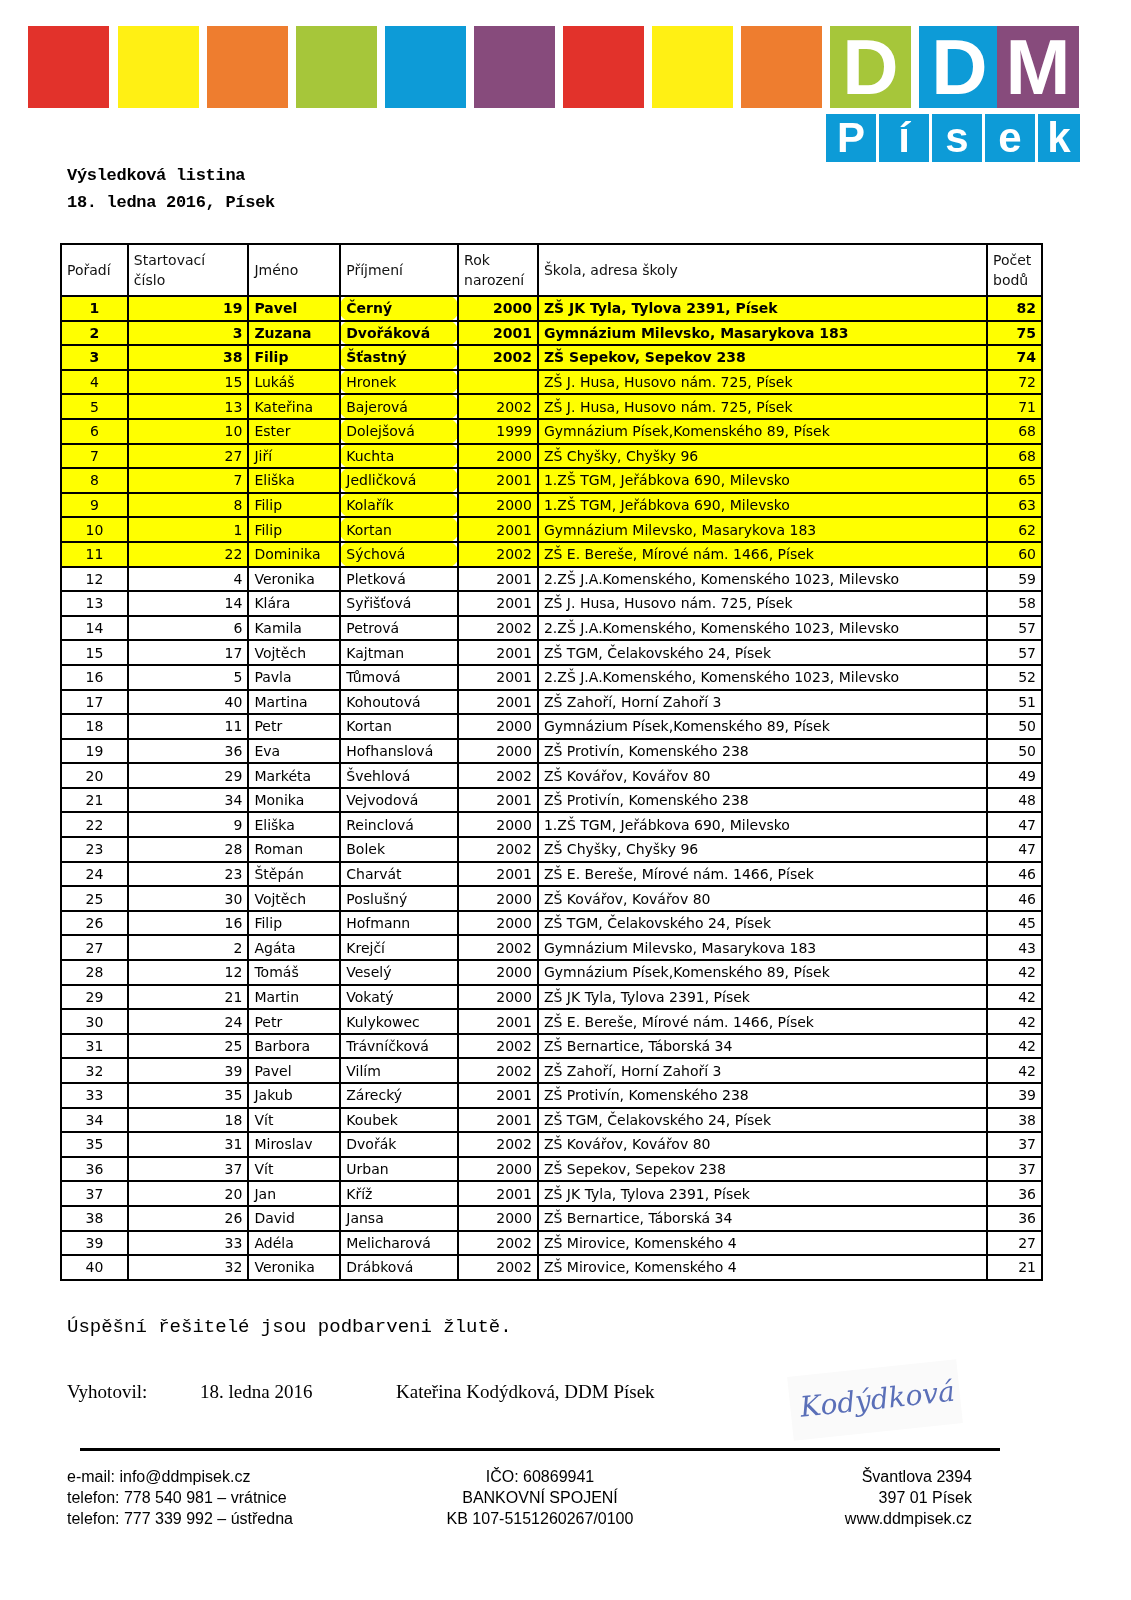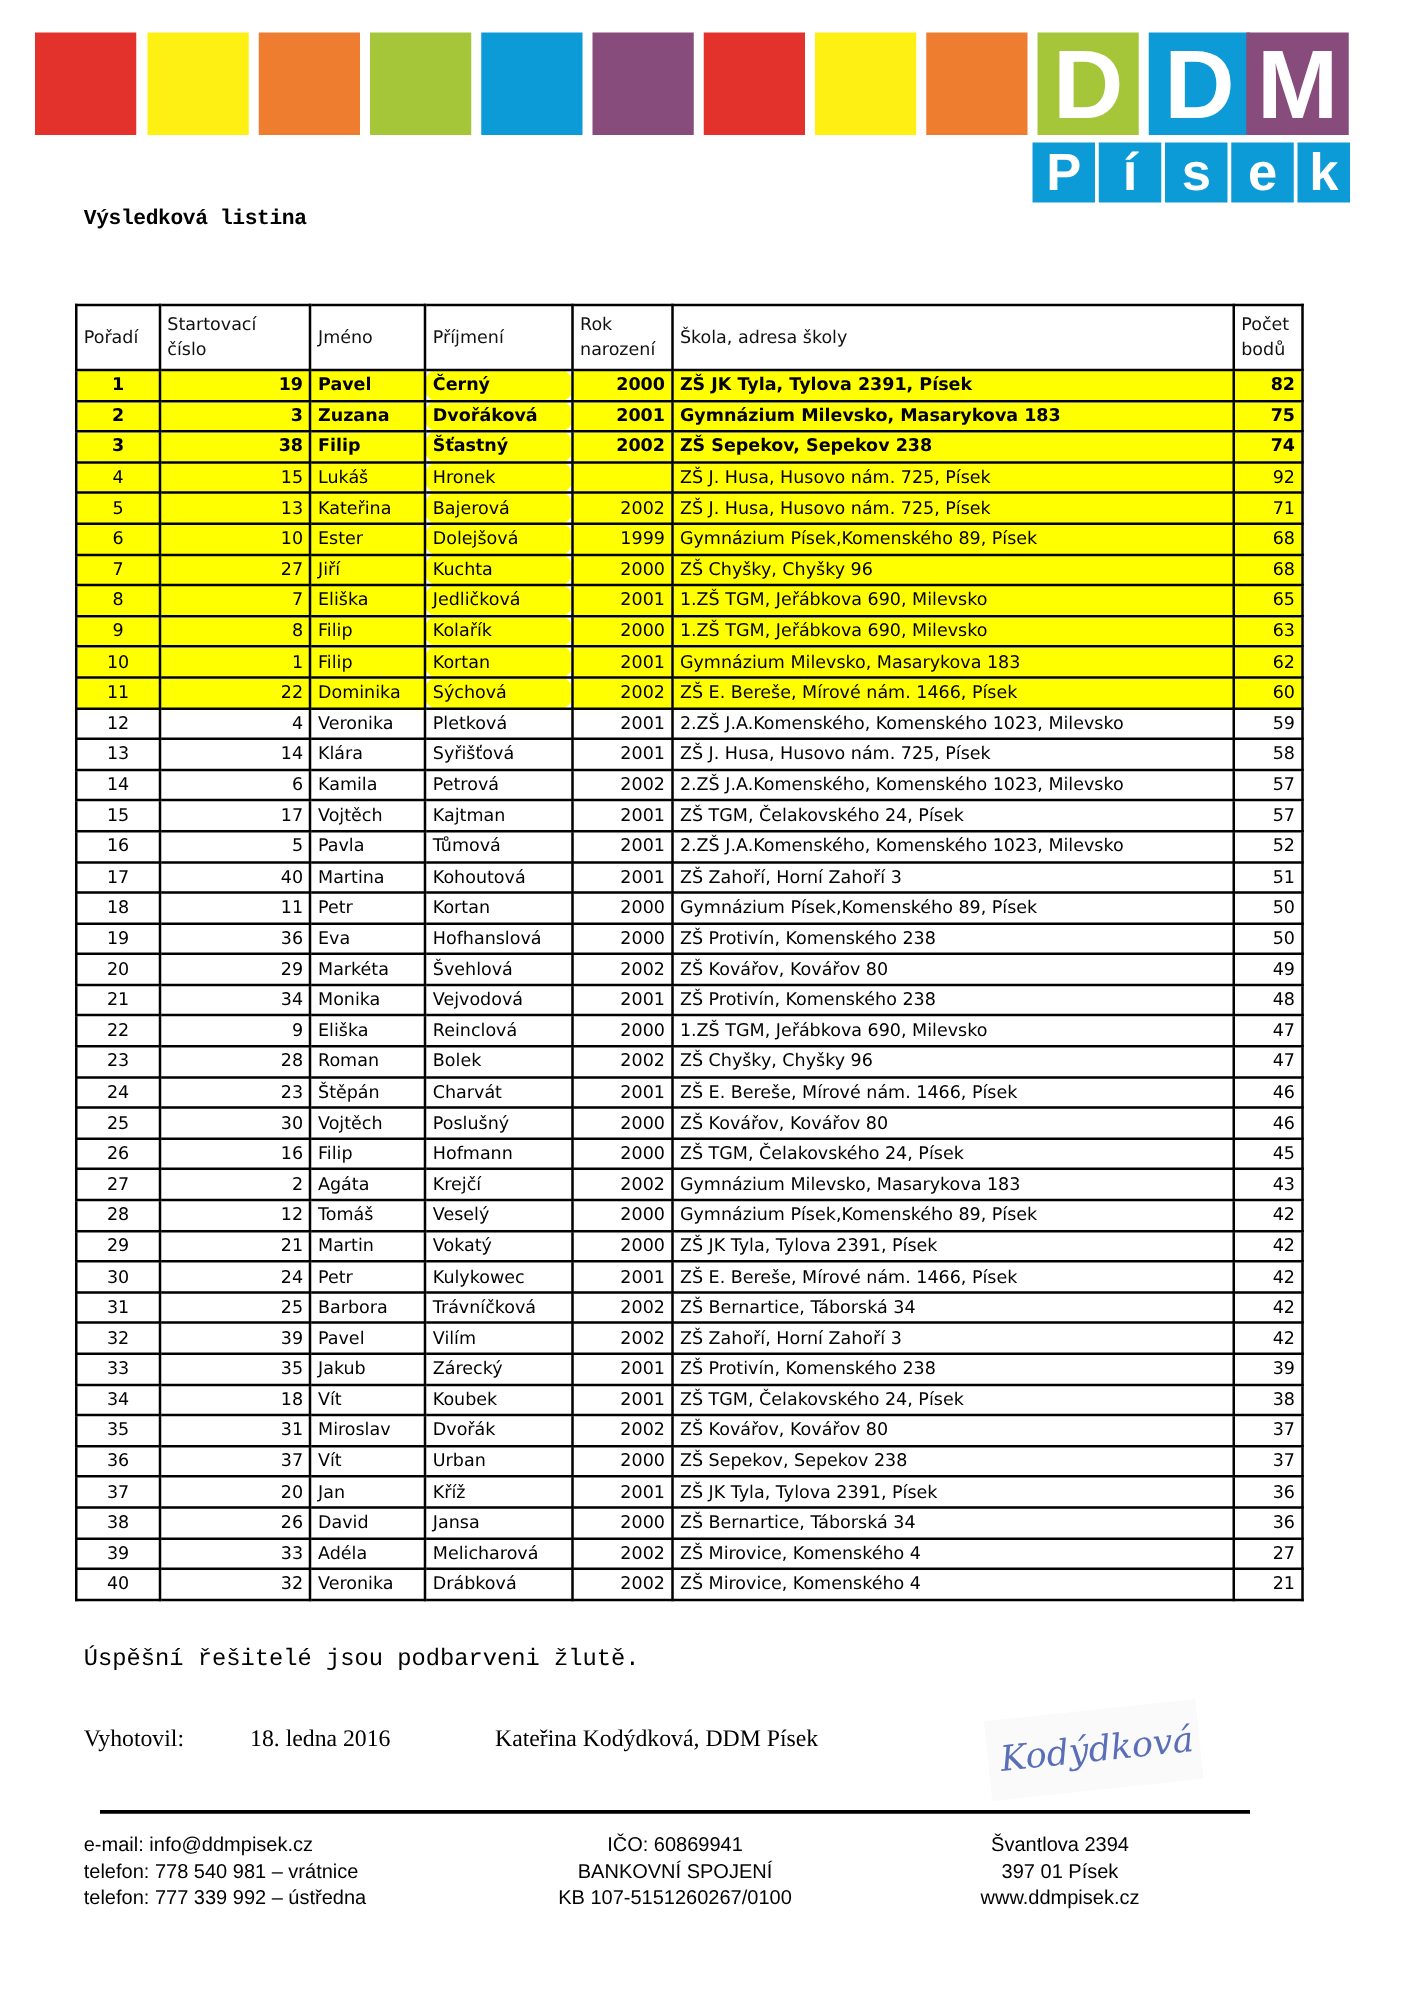--- a/index.html
+++ b/index.html
@@ -70,20 +70,21 @@
 <div>
   <div class="logo-sub" style="left:826px">P</div>
   <div class="logo-sub" style="left:879px">í</div>
   <div class="logo-sub" style="left:932px">s</div>
   <div class="logo-sub" style="left:985px">e</div>
   <div class="logo-sub" style="left:1038px;width:42px">k</div>
 </div>
 
 <div class="heading">
   <div>Výsledková listina</div>
+  <div>18. ledna 2016, Písek</div>
 </div>
 
 <table class="results">
   <thead>
     <tr>
       <th><span>Pořadí</span></th>
       <th><span>Startovací</span><br><span>číslo</span></th>
       <th><span>Jméno</span></th>
       <th><span>Příjmení</span></th>
       <th><span>Rok</span><br><span>narození</span></th>
@@ -119,21 +120,21 @@
         <td class="c-school">ZŠ Sepekov, Sepekov 238</td>
         <td class="c-points">74</td>
       </tr>
       <tr class="hl">
         <td class="c-rank">4</td>
         <td class="c-start">15</td>
         <td class="c-first">Lukáš</td>
         <td class="c-last">Hronek</td>
         <td class="c-year"></td>
         <td class="c-school">ZŠ J. Husa, Husovo nám. 725, Písek</td>
-        <td class="c-points">92</td>
+        <td class="c-points">72</td>
       </tr>
       <tr class="hl">
         <td class="c-rank">5</td>
         <td class="c-start">13</td>
         <td class="c-first">Kateřina</td>
         <td class="c-last">Bajerová</td>
         <td class="c-year">2002</td>
         <td class="c-school">ZŠ J. Husa, Husovo nám. 725, Písek</td>
         <td class="c-points">71</td>
       </tr>
@@ -467,17 +468,17 @@
 <div class="foot" style="left:67px;text-align:left">
   <div>e-mail: info@ddmpisek.cz</div>
   <div>telefon: 778 540 981 – vrátnice</div>
   <div>telefon: 777 339 992 – ústředna</div>
 </div>
 <div class="foot" style="left:390px;width:300px;text-align:center">
   <div>IČO: 60869941</div>
   <div>BANKOVNÍ SPOJENÍ</div>
   <div>KB 107-5151260267/0100</div>
 </div>
-<div class="foot" style="left:748px;width:200px;text-align:center">
+<div class="foot" style="left:772px;width:200px;text-align:right">
   <div>Švantlova 2394</div>
   <div>397 01 Písek</div>
   <div>www.ddmpisek.cz</div>
 </div>
 
 </body></html>

